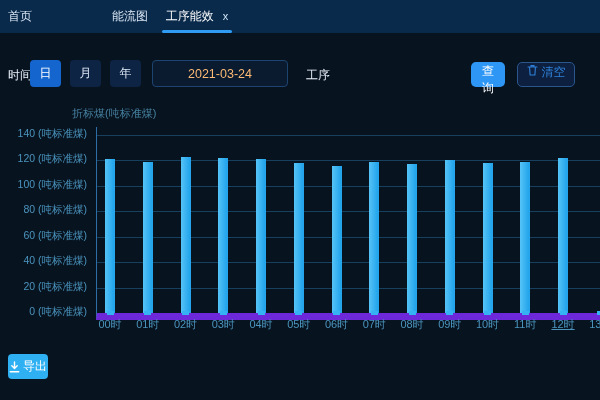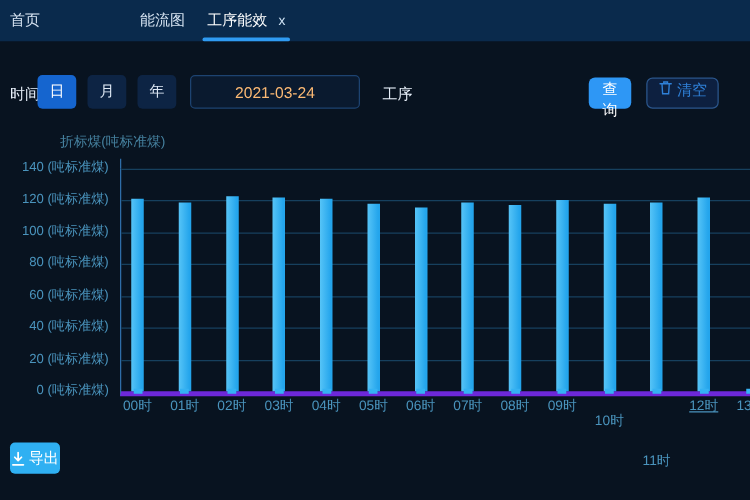--- a/index.html
+++ b/index.html
@@ -37,25 +37,25 @@
         display:flex;align-items:center;justify-content:space-between;padding:0 9px;}
   .select .val{font-size:12px;color:#2e8ae0;}
   .qbtn{position:absolute;left:471px;top:4px;width:34px;height:25px;border:none;border-radius:5px;
         background:#2e97f5;color:#ffffff;font-size:12px;cursor:pointer;
         font-family:"Liberation Sans","DejaVu Sans",sans-serif;}
   .cbtn{position:absolute;left:517px;top:4px;width:58px;height:25px;box-sizing:border-box;border-radius:5px;
         background:#0d2040;border:1px solid #2b568c;color:#2f80d8;font-size:12px;cursor:pointer;
         display:flex;align-items:flex-start;justify-content:center;gap:4px;
         font-family:"Liberation Sans","DejaVu Sans",sans-serif;}
   
-  .yname{position:absolute;left:48px;top:106px;font-size:11px;color:#45809e;}
+  .yname{position:absolute;left:72px;top:106px;font-size:11px;color:#45809e;}
   .ylabels{position:absolute;left:0;top:135px;width:90px;height:178px;}
   .ytick{position:absolute;right:3px;font-size:10.5px;color:#4a94bd;white-space:nowrap;}
   .plot{position:absolute;left:96px;top:135px;width:503px;height:178px;
-        border-left:1px solid #2e6da8;border-bottom:4px solid #6d28d9;}
+        border-left:1px solid #2e6da8;border-bottom:7px solid #6d28d9;}
   .axis-ext{position:absolute;left:96px;top:127px;width:1px;height:8px;background:#2e6da8;}
   .gridline{position:absolute;left:0;right:-1px;height:1px;background:#16405e;}
   .bar{position:absolute;bottom:0;width:10px;background:linear-gradient(90deg,#56c4f7 0%,#24a5ec 85%);}
   .xtickmark{position:absolute;bottom:-2px;width:7px;height:4px;background:#35b2f3;}
   .xlabel{position:absolute;top:182px;width:44px;text-align:center;font-size:11px;color:#4a94bd;white-space:nowrap;}
   
   .export{position:absolute;left:8px;top:354px;width:40px;height:25px;border:none;border-radius:4px;
         background:#2fb0f2;color:#ffffff;font-size:12px;cursor:pointer;
         display:flex;align-items:center;justify-content:center;gap:3px;padding:0;
         font-family:"Liberation Sans","DejaVu Sans",sans-serif;}
@@ -133,24 +133,24 @@
     <div class="xtickmark" style="left: 273.75px;"></div>
     <div class="xlabel" style="left: 255.25px;">07时</div>
     <div class="bar" title="08时: 117" style="left: 310px; height: 148.757px;"></div>
     <div class="xtickmark" style="left: 311.5px;"></div>
     <div class="xlabel" style="left: 293px;">08时</div>
     <div class="bar" title="09时: 120" style="left: 347.75px; height: 152.571px;"></div>
     <div class="xtickmark" style="left: 349.25px;"></div>
     <div class="xlabel" style="left: 330.75px;">09时</div>
     <div class="bar" title="10时: 118" style="left: 385.5px; height: 150.029px;"></div>
     <div class="xtickmark" style="left: 387px;"></div>
-    <div class="xlabel" style="left: 368.5px; margin-top: 12px;">10时</div>
+    <div class="xlabel" style="left: 368.5px;">10时</div>
     <div class="bar" title="11时: 119" style="left: 423.25px; height: 151.3px;"></div>
     <div class="xtickmark" style="left: 424.75px;"></div>
-    <div class="xlabel" style="left: 406.25px; margin-top: 44px;">11时</div>
+    <div class="xlabel" style="left: 406.25px;">11时</div>
     <div class="bar" title="12时: 122" style="left: 461px; height: 155.114px;"></div>
     <div class="xtickmark" style="left: 462.5px;"></div>
     <div class="xlabel" style="left: 444px; text-decoration: underline;">12时</div>
     <div class="xtickmark" style="left: 500.25px;"></div>
     <div class="xlabel" style="left: 481.75px;">13时</div>
   </div>
 
 <button class="export">
   <svg width="11" height="12" viewBox="0 0 11 12">
     <path d="M5.5 1 v6.2 M2.8 4.8 l2.7 2.7 2.7 -2.7 M1.3 10.8 h8.4" fill="none" stroke="#ffffff" stroke-width="1.4" stroke-linecap="round" stroke-linejoin="round"></path>

